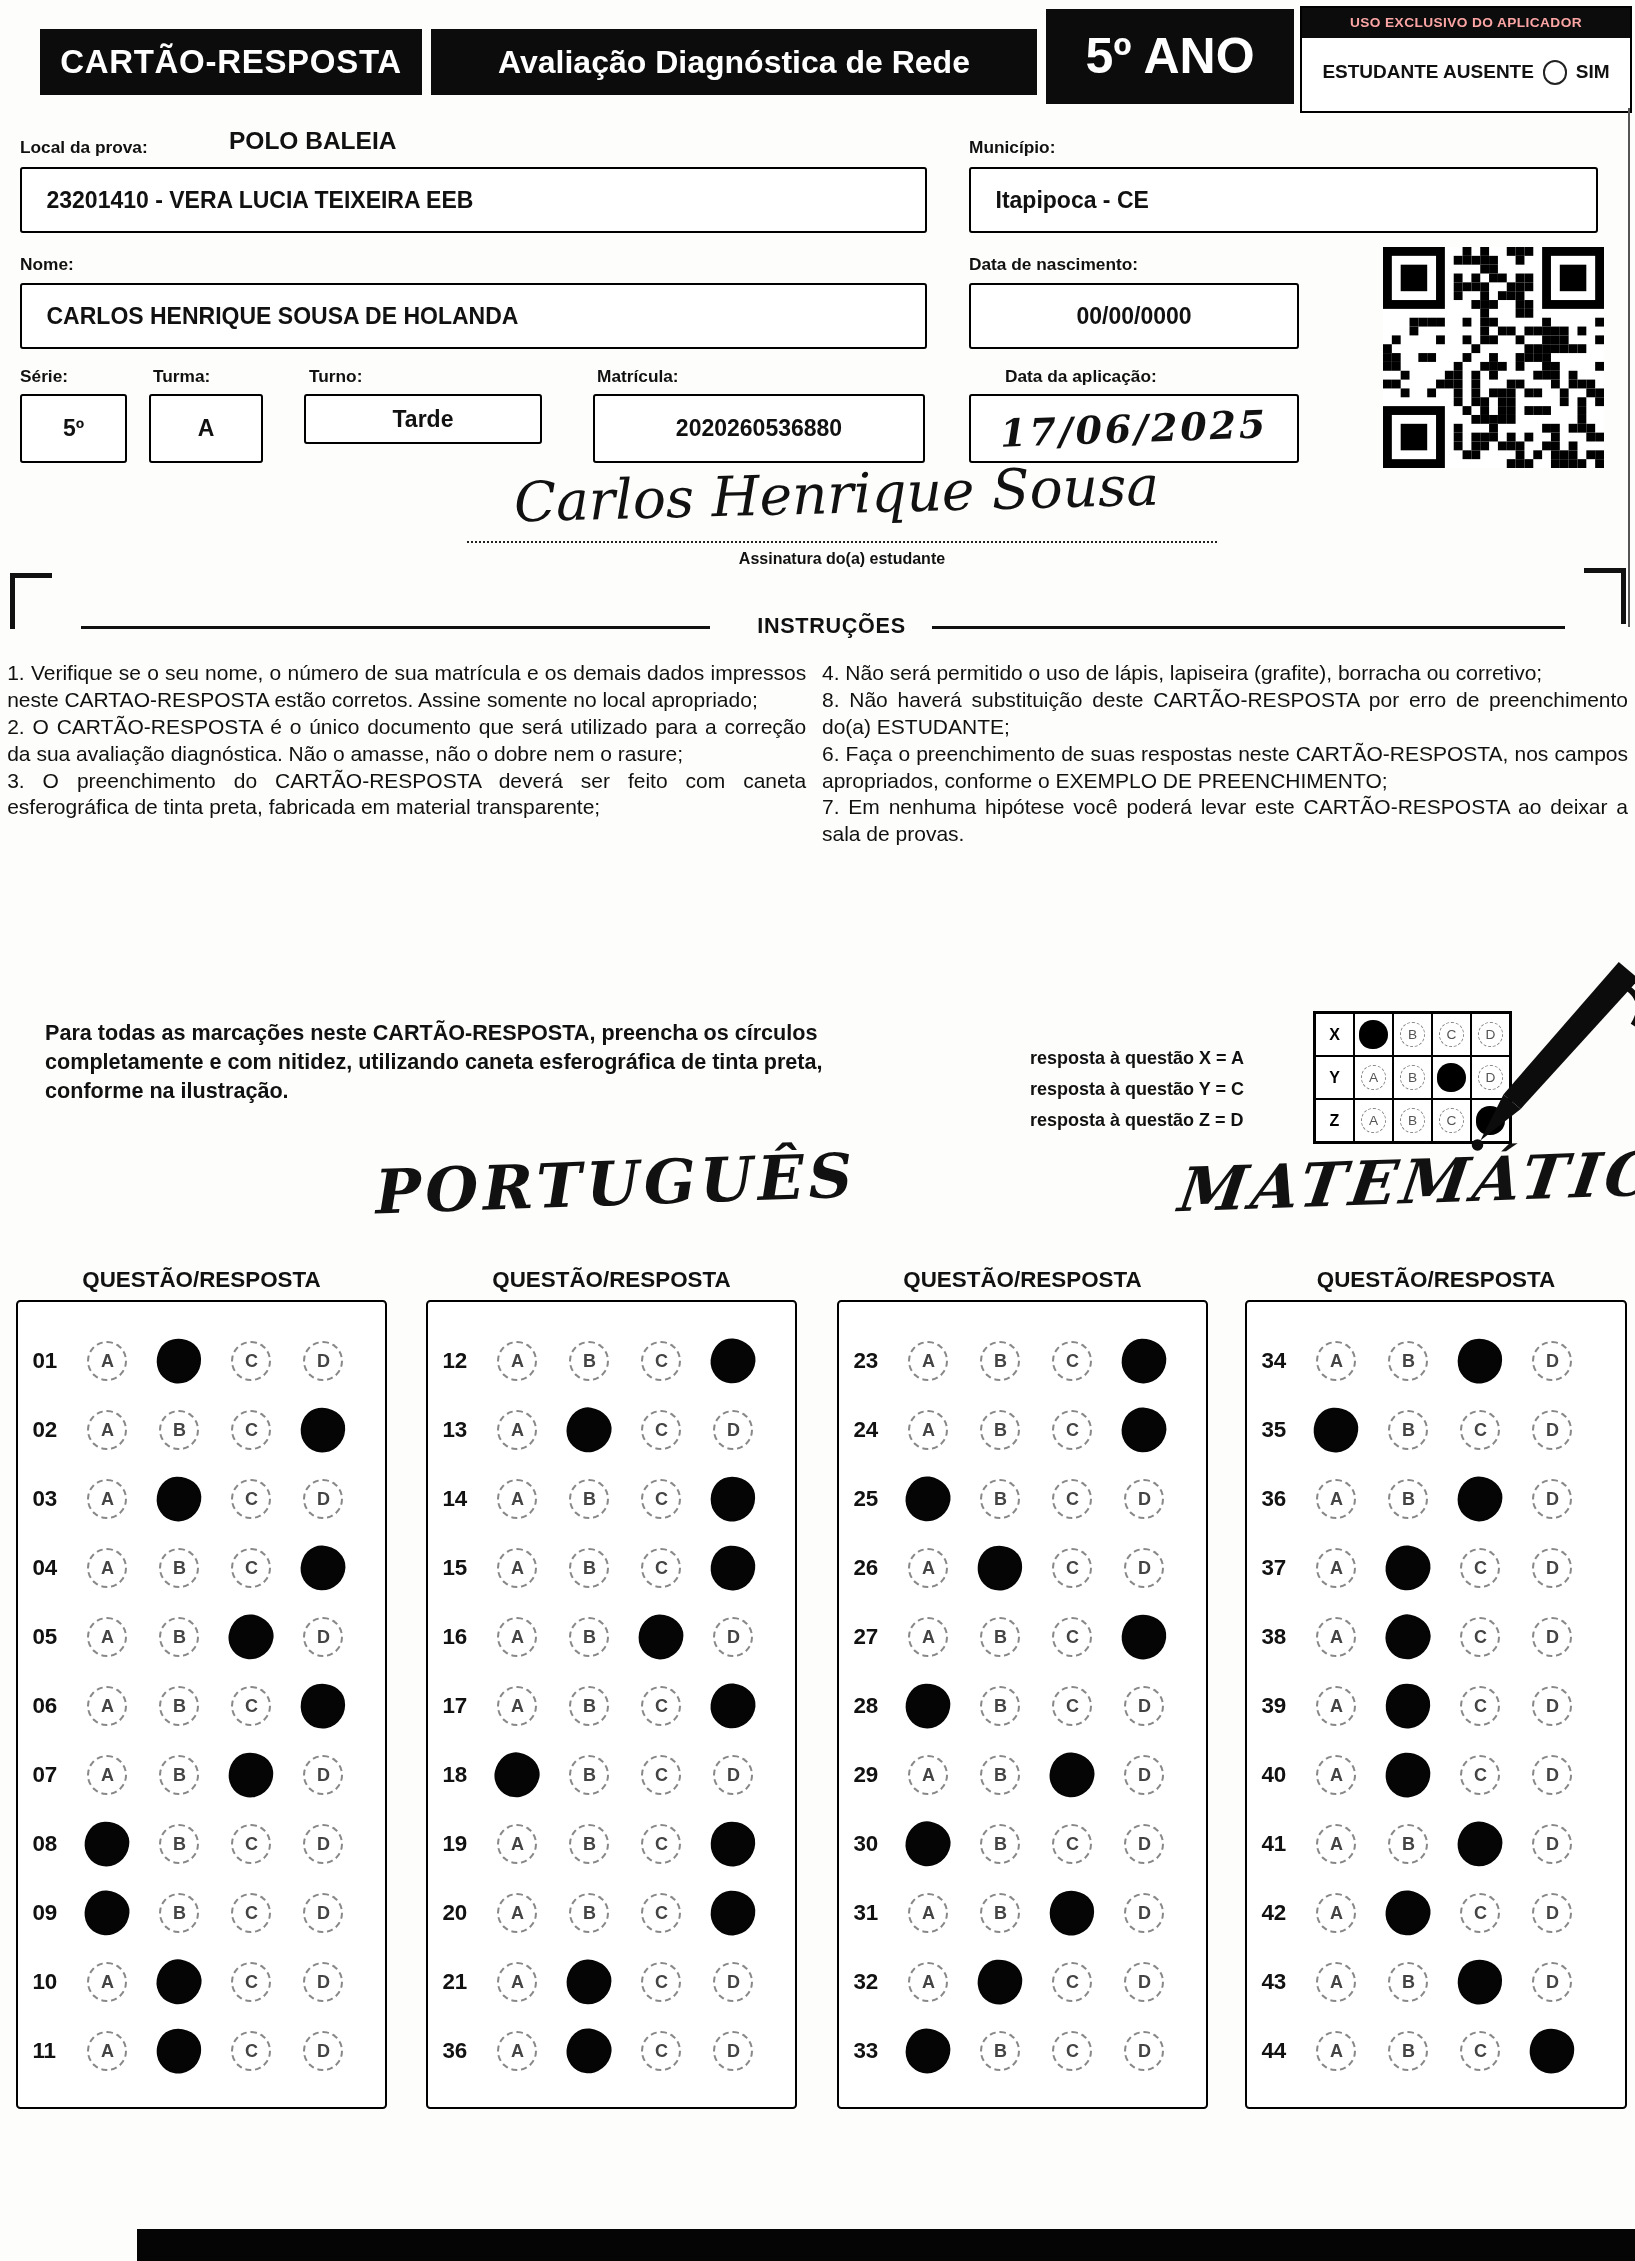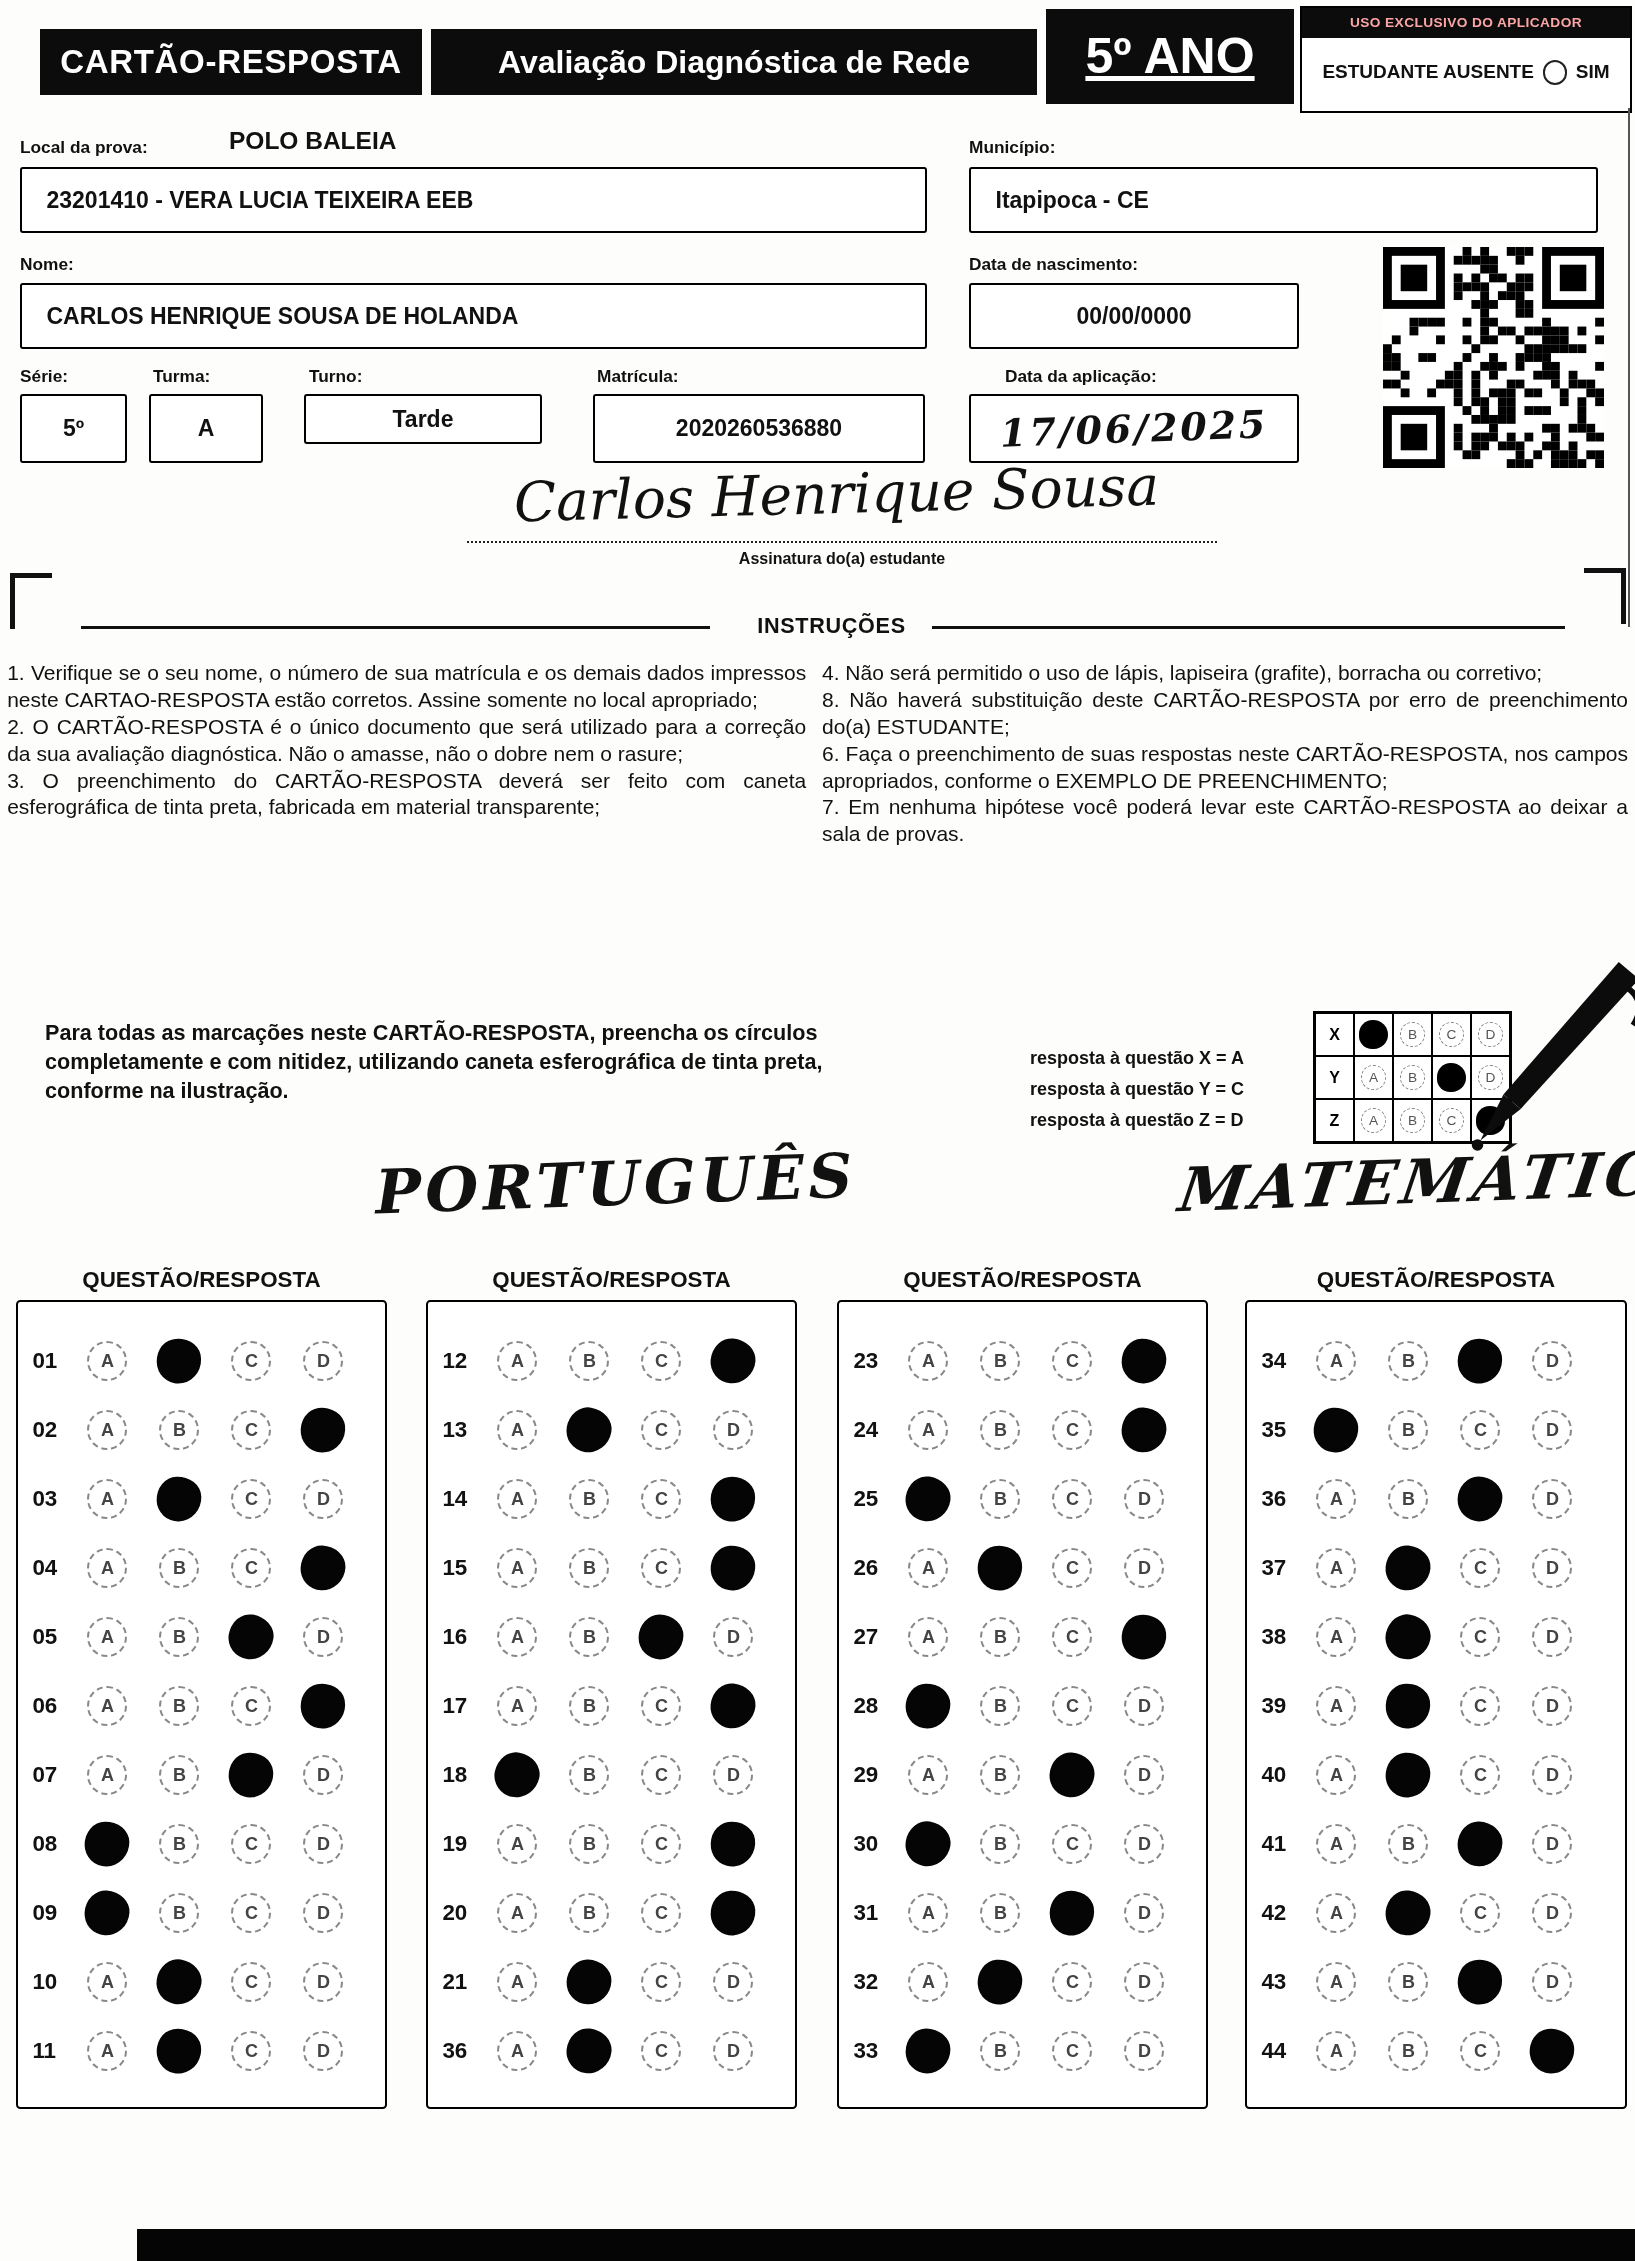--- a/index.html
+++ b/index.html
@@ -7,21 +7,21 @@
   body { font-family:"Liberation Sans", sans-serif; }
   .page {
     position:relative; width:1635px; height:2261px; background:#fdfdfb; margin:0 auto;
     overflow:hidden; color:#111;
   }
 
   
   .hdr-box { position:absolute; background:#0c0c0c; color:#fff; display:flex; align-items:center; justify-content:center; font-weight:bold; }
   .hdr1 { left:40px; top:29px; width:382px; height:66px; font-size:33px; letter-spacing:0.7px; }
   .hdr2 { left:431px; top:29px; width:606px; height:66px; font-size:32px; }
-  .hdr3 { left:1046px; top:8.7px; width:248px; height:95px; font-size:50px;text-decoration:underline; }
+  .hdr3 { left:1046px; top:8.7px; width:248px; height:95px; font-size:50px; }
   .applicator { position:absolute; left:1300px; top:5.8px; width:332px; height:107px; border:2.9px solid #000; background:#fff; }
   .app-strip { background:#0c0c0c; color:#fca5a5; height:30px; display:flex; align-items:center; justify-content:center; font-size:13.7px; font-weight:bold; letter-spacing:0.4px; }
   .app-body { display:flex; align-items:center; justify-content:center; gap:8.7px; height:69px; font-size:19px; font-weight:bold; }
   .small-circle { width:24.5px; height:24.5px; border:2.2px solid #222; border-radius:50%; display:inline-block; }
 
   
   .flabel { position:absolute; font-size:17.3px; font-weight:bold; }
   .fvalue-free { position:absolute; font-size:24.5px; font-weight:bold; }
   .fbox { position:absolute; border:2.9px solid #000; border-radius:2.9px; background:#fff; display:flex; align-items:center; font-size:23px; font-weight:bold; }
   .fbox.pad { padding-left:24.5px; }

